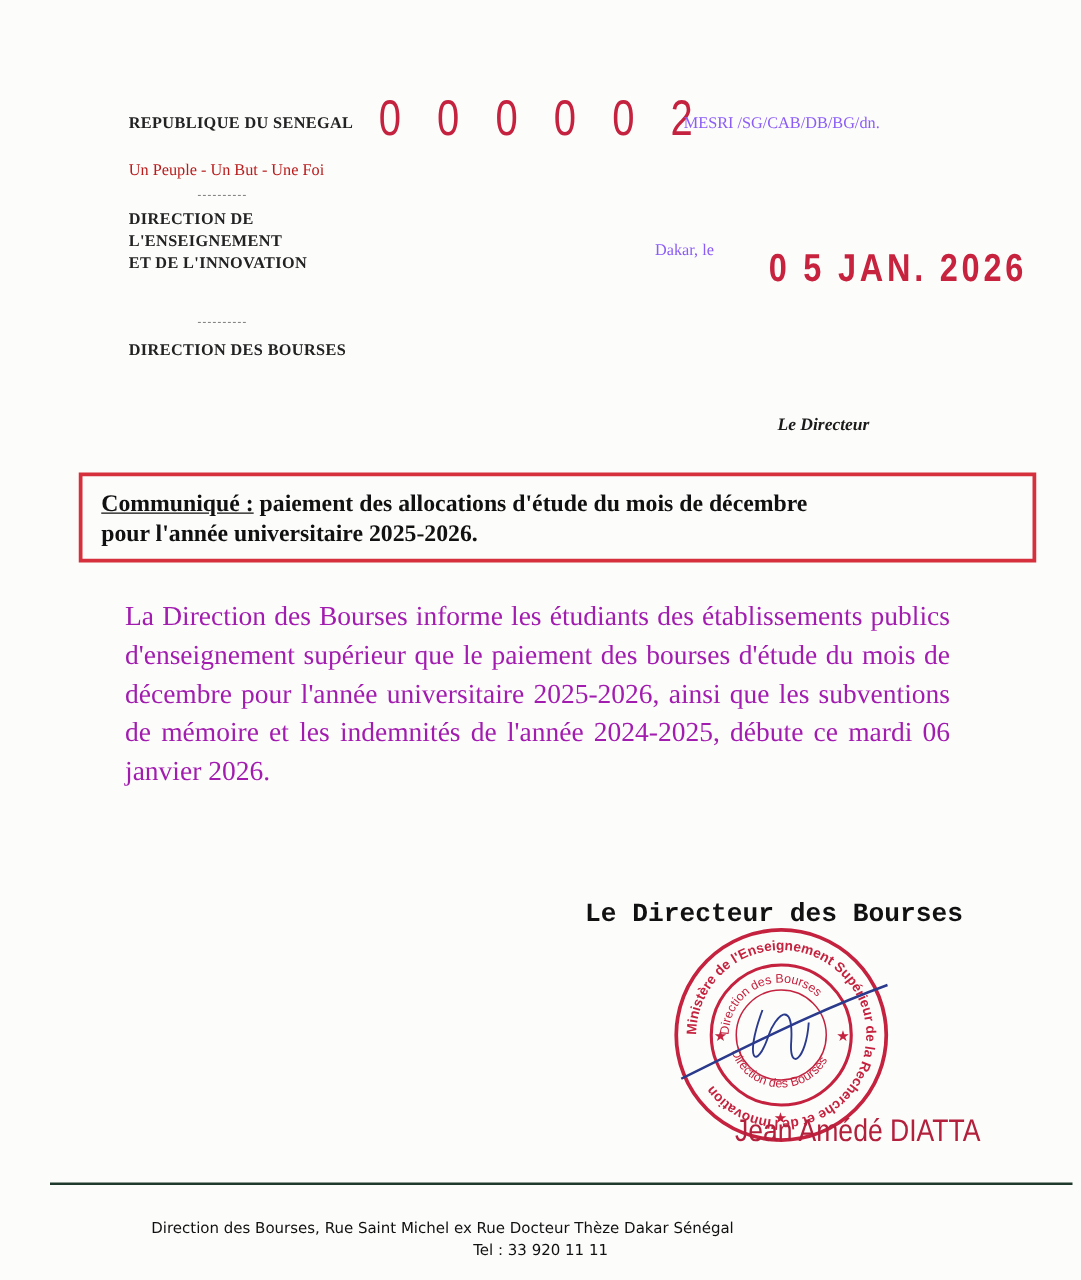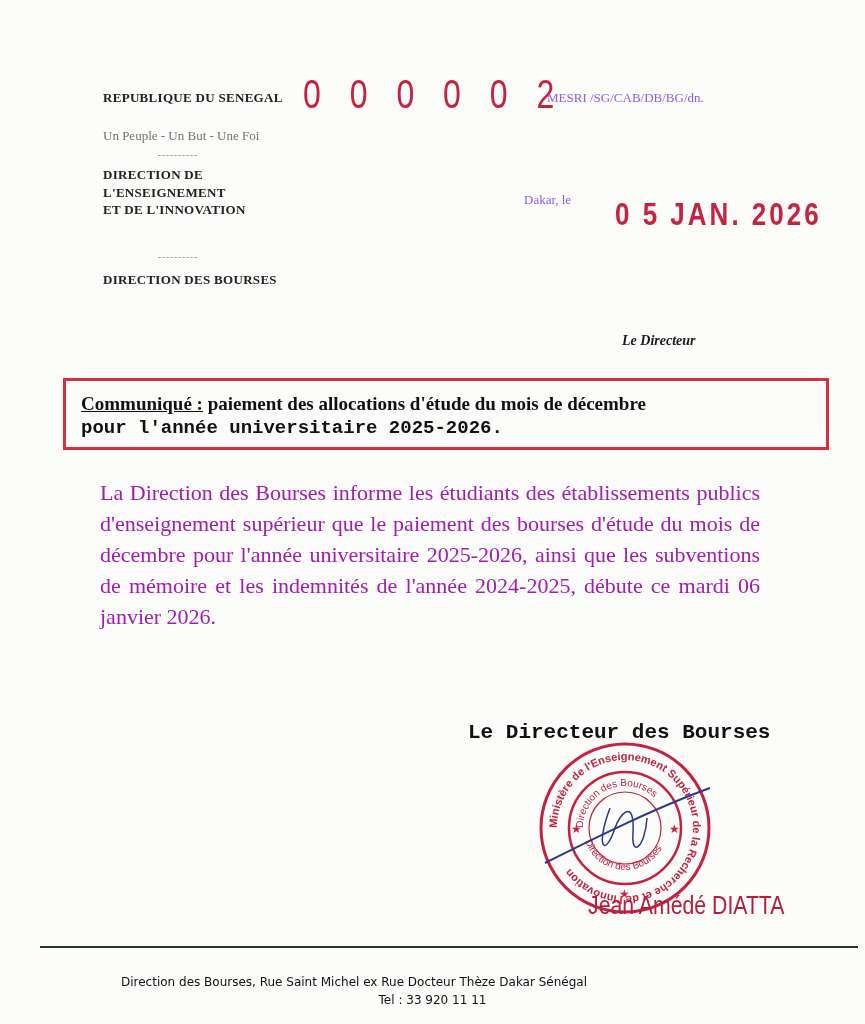--- a/index.html
+++ b/index.html
@@ -1,19 +1,19 @@
 <!DOCTYPE html>
 <html><head>
 <meta charset="utf-8">
 <style>
   html, body { margin:0; padding:0; }
   body { width:865px; height:1024px; background:#fcfcfb; position:relative; overflow:hidden; font-family:"Liberation Serif", serif; color:#1a1a1a; }
   .abs { position:absolute; }
   .hdr-bold { font-family:"Liberation Serif", serif; font-weight:bold; font-size:13px; letter-spacing:0.3px; color:#222; }
-  .small { font-size:13px; color:#737373; }
+  .small { font-size:13px; color:#b91c1c; }
   .dots { font-size:9px; color:#666; letter-spacing:1px; }
   .stamp-num { font-family:"Liberation Sans", sans-serif; color:#c4223e; font-size:32px; letter-spacing:10px; transform:scaleY(1.25); transform-origin:left top; }
   .stamp-date { font-family:"Liberation Sans", sans-serif; font-weight:bold; color:#c7233f; font-size:26px; letter-spacing:3px; transform:scaleY(1.2); transform-origin:left top; }
   .ref { font-size:13px; color:#8b5cf6; }
   .title-box { border:3px solid #d6303d; box-sizing:border-box; }
   .title-text { font-family:"Liberation Serif", serif; font-weight:bold; font-size:19px; line-height:24px; color:#111; }
   .title-text u { text-decoration:underline; }
   .body-text { font-family:"Liberation Serif", serif; font-size:22px; line-height:31px; text-align:justify; color:#a21caf; }
   .sig-title { font-family:"Liberation Serif", serif; font-weight:bold; font-size:21px; color:#111; }
   .sig-name { font-family:"Liberation Sans", sans-serif; font-size:25px; color:#b3203c; transform:scaleX(0.85); transform-origin:left top; }
@@ -40,21 +40,21 @@
 
 <div class="abs ref" style="left:524px; top:192px;">Dakar, le</div>
 <div class="abs stamp-date" style="left:615px; top:196px;">0 5 JAN. 2026</div>
 
 <div class="abs" style="left:622px; top:333px; font-style:italic; font-weight:bold; font-size:14px;">Le Directeur</div>
 
 <div class="abs title-box" style="left:63px; top:378px; width:766px; height:72px;">
   <div class="title-text" style="position:absolute; left:15px; top:11px; white-space:nowrap;">
     <u>Communiqué :</u><span> paiement des allocations d'étude du mois de décembre</span>
   </div>
-  <div class="title-text" style="position:absolute; left:15px; top:35px; white-space:nowrap;font-family:Liberation Mono, monospace;">pour l'année universitaire 2025-2026.</div>
+  <div class="title-text" style="position:absolute; left:15px; top:35px; white-space:nowrap;">pour l'année universitaire 2025-2026.</div>
 </div>
 
 <div class="abs body-text" style="left:100px; top:477px; width:660px;">La Direction des Bourses informe les étudiants des établissements publics d'enseignement supérieur que le paiement des bourses d'étude du mois de décembre pour l'année universitaire 2025-2026, ainsi que les subventions de mémoire et les indemnités de l'année 2024-2025, débute ce mardi 06 janvier 2026.</div>
 
 <div class="abs sig-title" style="left:468px; top:721px;font-family:Liberation Mono, monospace;">Le Directeur des Bourses</div>
 
 <div class="abs" style="left:535px; top:738px; width:180px; height:180px;">
   <svg width="180" height="180" viewBox="0 0 180 180">
     <defs>
       <path id="outerArc" d="M90,90 m-68,0 a68,68 0 1,1 136,0 a68,68 0 1,1 -136,0"></path>

